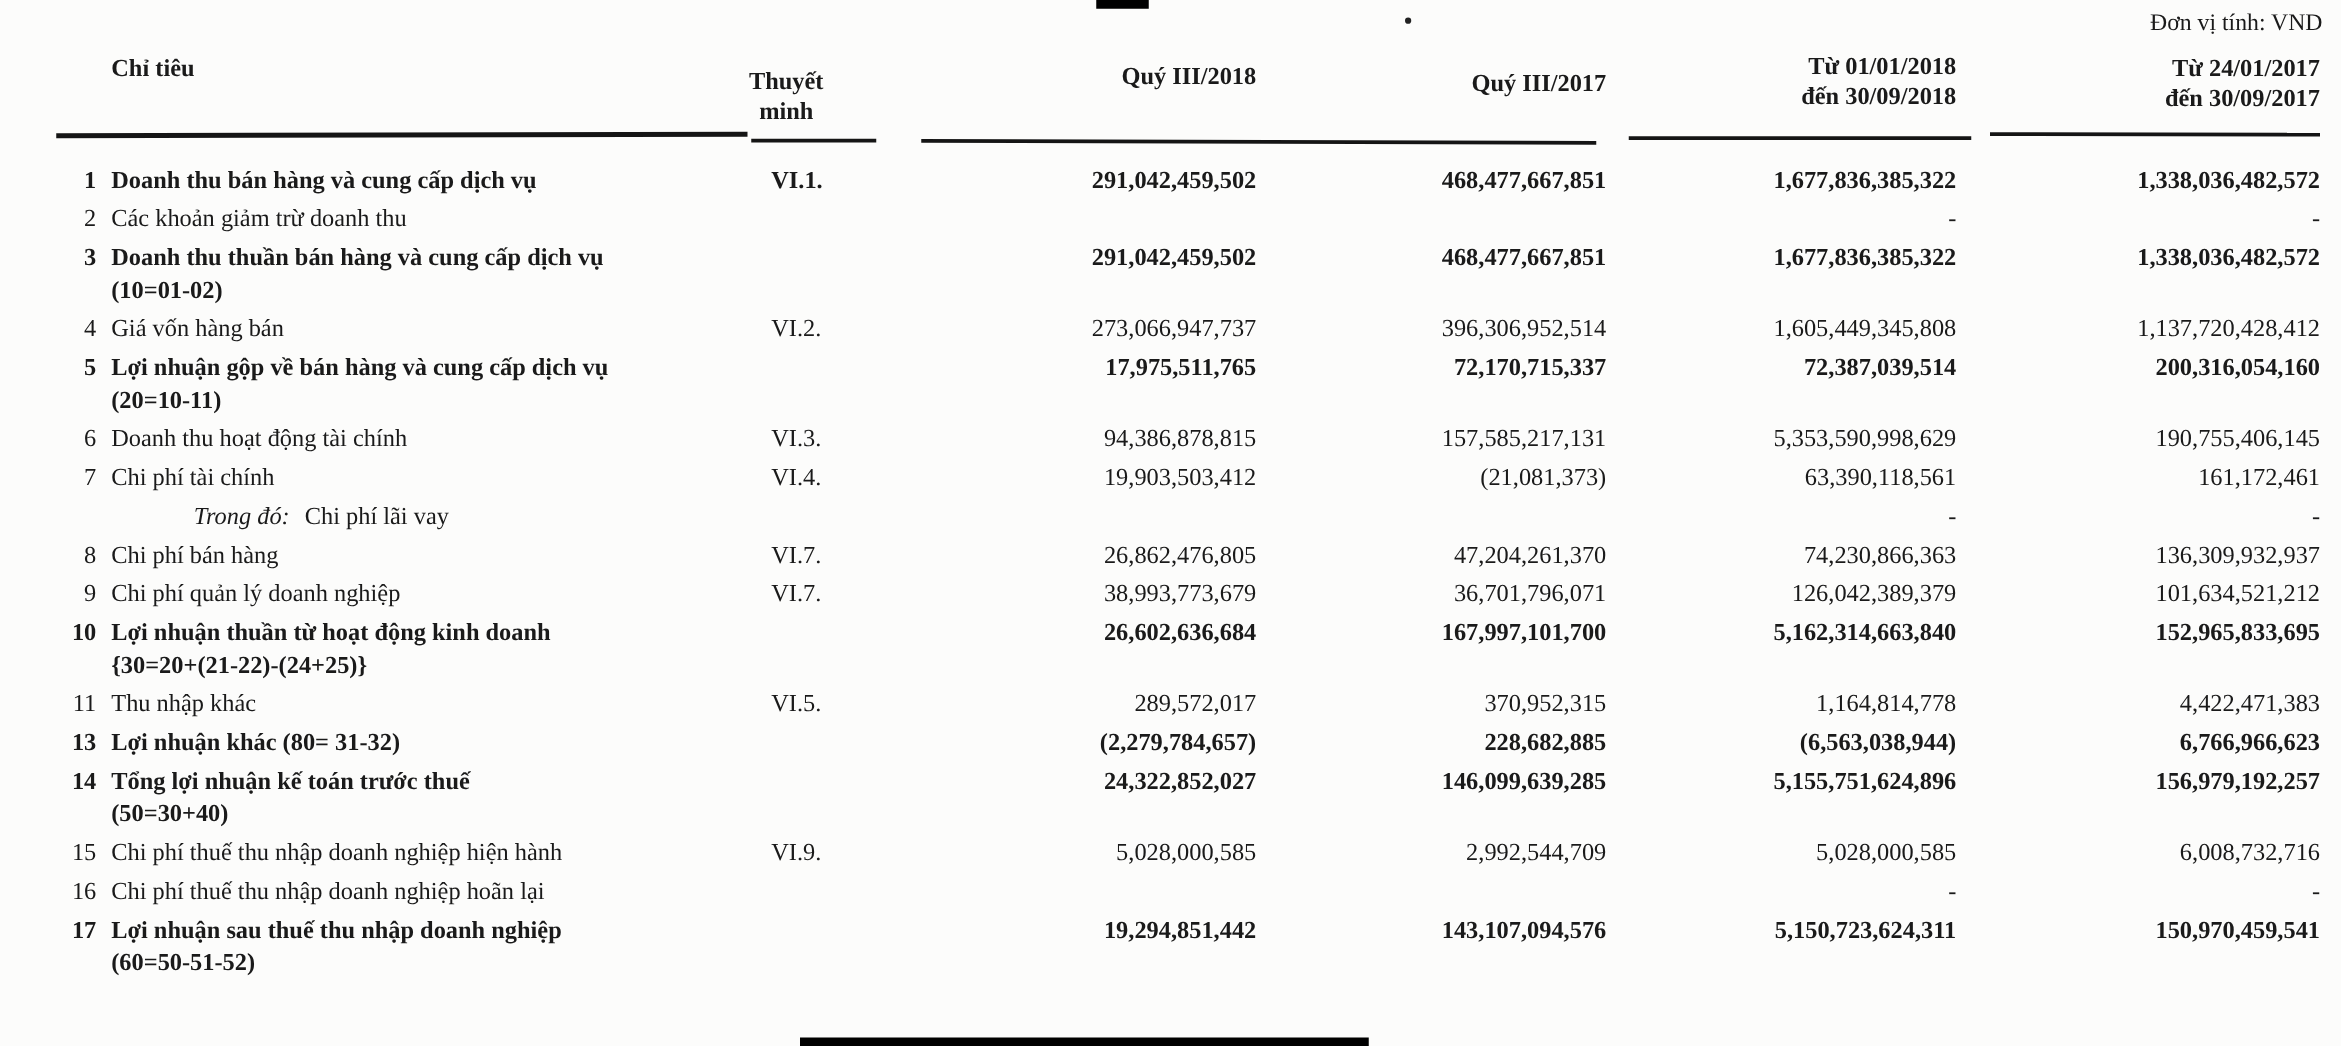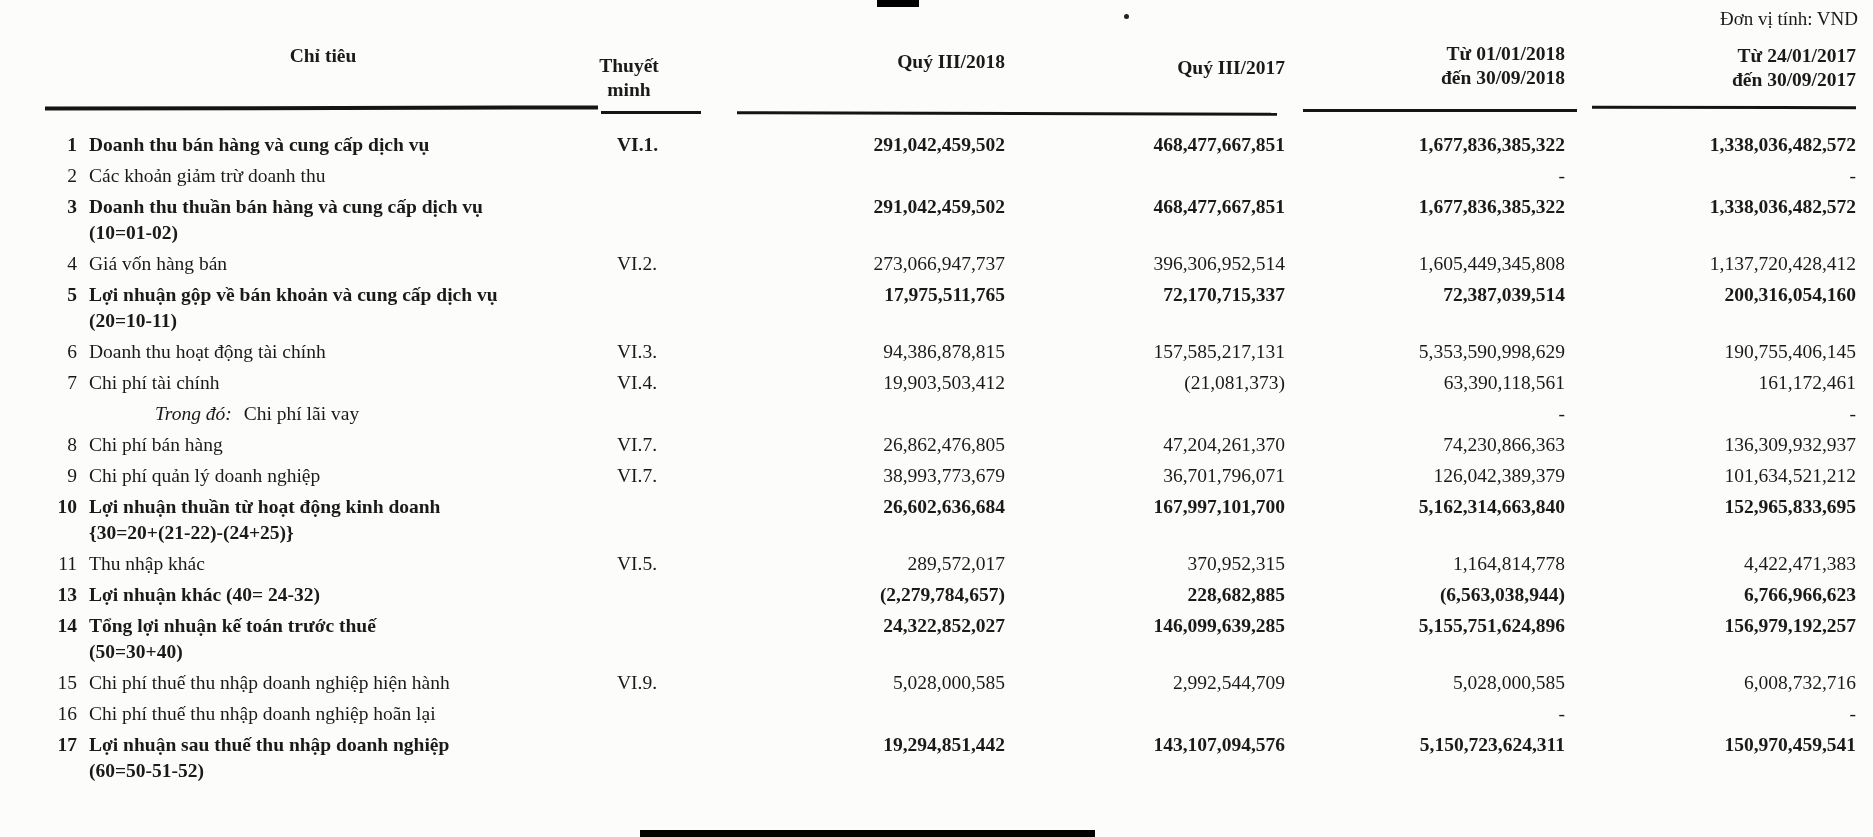--- a/index.html
+++ b/index.html
@@ -41,21 +41,21 @@
   thead th {
     font-weight: 700;
     font-size: 19.5px;
     line-height: 24px;
     vertical-align: top;
     padding: 0;
     height: 74px;
     text-align: right;
     white-space: nowrap;
   }
-  th.h-crit { text-align: center; padding-left: 12px; padding-top: 4px; }
+  th.h-crit { text-align: left; padding-left: 12px; padding-top: 4px; }
   th.h-note { text-align: center; padding-left: 34px; padding-top: 14px; }
   th.h-q1   { padding-top: 10px; }
   th.h-q2   { padding-top: 16px; }
   th.h-ytd1 { padding-top: 2px; }
   th.h-ytd2 { padding-top: 4px; }
 
   
   .hline { position: absolute; background: #151515; }
   .hline-1 { left: 0;    top: 66px; width: 553px; height: 4px; transform: rotate(-0.12deg); }
   .hline-2 { left: 556px; top: 71px; width: 100px; height: 3px; }
@@ -165,21 +165,21 @@
             <td class="t-no">4</td>
             <td class="t-lbl"><span>Giá vốn hàng bán</span></td>
             <td class="t-note">VI.2.</td>
             <td class="t-num">273,066,947,737</td>
             <td class="t-num">396,306,952,514</td>
             <td class="t-num">1,605,449,345,808</td>
             <td class="t-num">1,137,720,428,412</td>
           </tr>
           <tr class="bold">
             <td class="t-no">5</td>
-            <td class="t-lbl"><span>Lợi nhuận gộp về bán khoản và cung cấp dịch vụ</span><span class="lbl2">(20=10-11)</span></td>
+            <td class="t-lbl"><span>Lợi nhuận gộp về bán hàng và cung cấp dịch vụ</span><span class="lbl2">(20=10-11)</span></td>
             <td class="t-note"></td>
             <td class="t-num">17,975,511,765</td>
             <td class="t-num">72,170,715,337</td>
             <td class="t-num">72,387,039,514</td>
             <td class="t-num">200,316,054,160</td>
           </tr>
           <tr>
             <td class="t-no">6</td>
             <td class="t-lbl"><span>Doanh thu hoạt động tài chính</span></td>
             <td class="t-note">VI.3.</td>
@@ -237,21 +237,21 @@
             <td class="t-no">11</td>
             <td class="t-lbl"><span>Thu nhập khác</span></td>
             <td class="t-note">VI.5.</td>
             <td class="t-num">289,572,017</td>
             <td class="t-num">370,952,315</td>
             <td class="t-num">1,164,814,778</td>
             <td class="t-num">4,422,471,383</td>
           </tr>
           <tr class="bold">
             <td class="t-no">13</td>
-            <td class="t-lbl"><span>Lợi nhuận khác (40= 24-32)</span></td>
+            <td class="t-lbl"><span>Lợi nhuận khác (80= 31-32)</span></td>
             <td class="t-note"></td>
             <td class="t-num">(2,279,784,657)</td>
             <td class="t-num">228,682,885</td>
             <td class="t-num">(6,563,038,944)</td>
             <td class="t-num">6,766,966,623</td>
           </tr>
           <tr class="bold">
             <td class="t-no">14</td>
             <td class="t-lbl"><span>Tổng lợi nhuận kế toán trước thuế</span><span class="lbl2">(50=30+40)</span></td>
             <td class="t-note"></td>

